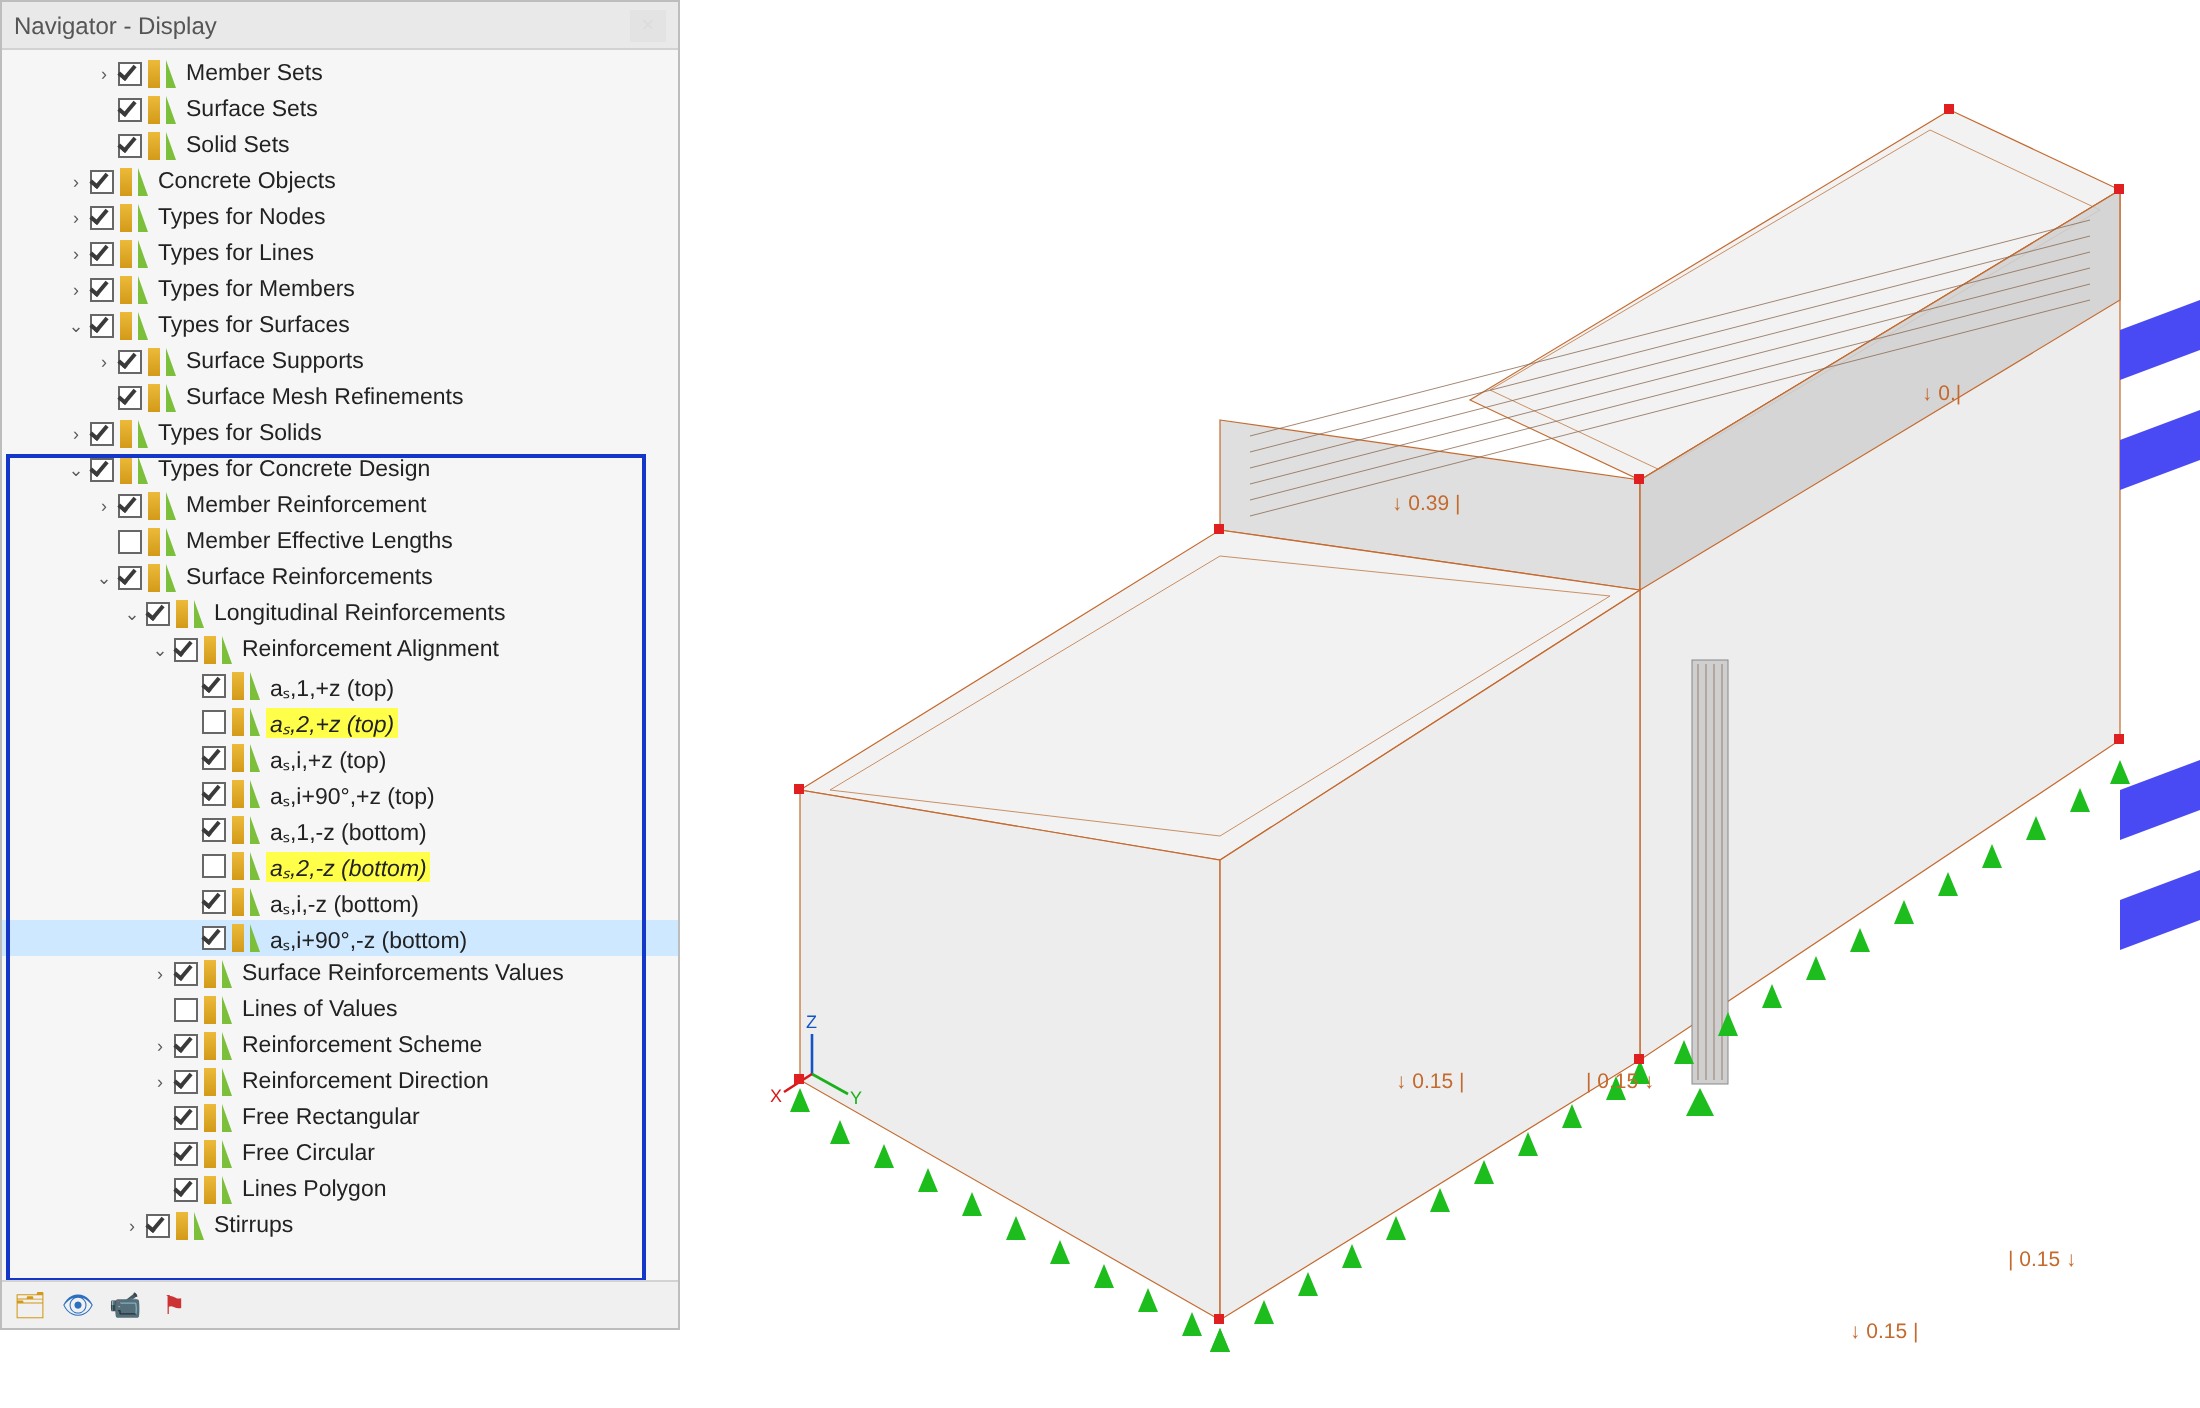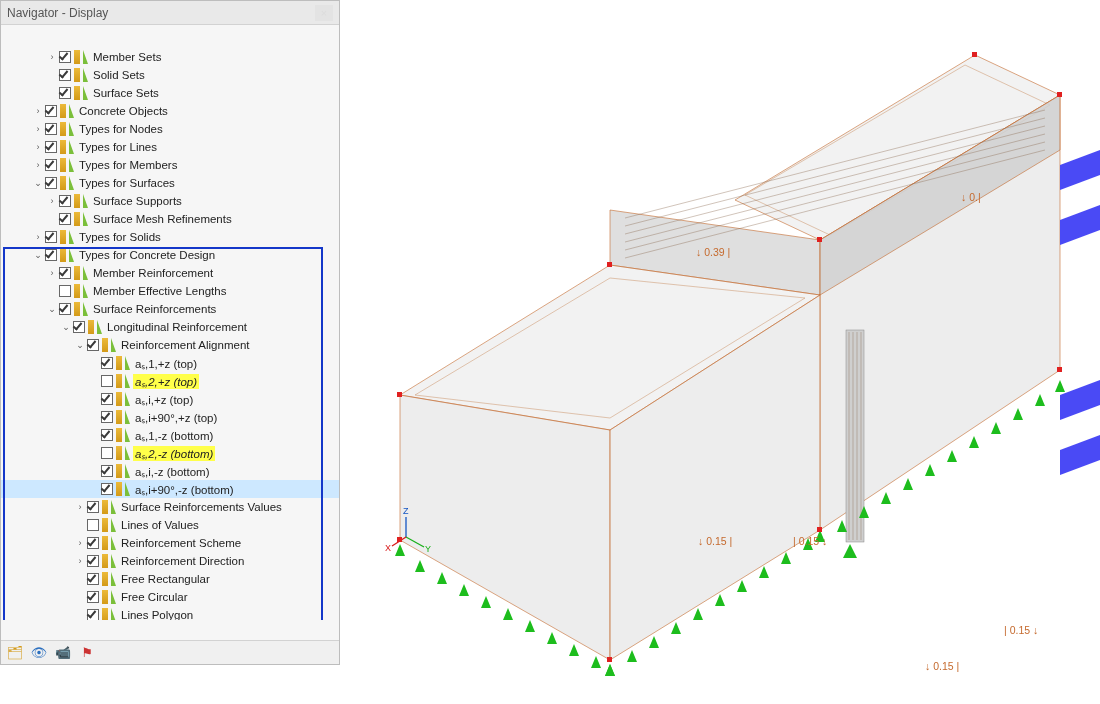--- a/index.html
+++ b/index.html
@@ -1,18 +1,18 @@
 <!DOCTYPE html>
 <html><head>
 <meta charset="utf-8">
 <style>
 * { box-sizing: border-box; margin: 0; padding: 0; }
 body { font-family: "Segoe UI", "Helvetica Neue", Arial, sans-serif; font-size: 11.5px; color: #222; background: #fff; overflow: hidden; }
 .main { display: flex; width: 1100px; height: 704px; }
-.panel { width: 340px; height: 665px; border: 1px solid #bdbdbd; display: flex; flex-direction: column; background: #f6f6f6; position: relative; gap: 20px; }
+.panel { width: 340px; height: 665px; border: 1px solid #bdbdbd; display: flex; flex-direction: column; background: #f6f6f6; position: relative; }
 .titlebar { height: 24px; display: flex; align-items: center; padding: 0 6px; background: #e9e9e9; border-bottom: 1px solid #d2d2d2; color: #555; font-size: 12px; }
 .titlebar .close { margin-left: auto; width: 18px; height: 16px; background: #e3e3e3; color: #dcdcdc; font-size: 11px; line-height: 16px; text-align: center; }
 .tree { flex: 1; overflow-y: auto; overflow-x: hidden; padding: 3px 0 3px 0; position: relative; }
 .tree::-webkit-scrollbar { width: 14px; }
 .tree::-webkit-scrollbar-track { background: #f0f0f0; }
 .tree::-webkit-scrollbar-thumb { background: #cdcdcd; border: 1px solid #e0e0e0; }
 .row { display: flex; align-items: center; height: 18px; padding-left: 4px; white-space: nowrap; }
 .row.selected { background: #cde8ff; }
 .row.highlight .lbl { background: #ffff4a; font-style: italic; }
 .indent { display: inline-block; }
@@ -46,30 +46,30 @@
           <span class="caret ">›</span>
           <span class="chk on"></span>
           <span class="ico"></span>
           <span class="lbl">Member Sets</span>
         </div>
         <div class="row">
           <span class="indent" style="width: 42px;"></span>
           <span class="caret none"></span>
           <span class="chk on"></span>
           <span class="ico"></span>
+          <span class="lbl">Surface Sets</span>
+        </div>
+        <div class="row">
+          <span class="indent" style="width: 42px;"></span>
+          <span class="caret none"></span>
+          <span class="chk on"></span>
+          <span class="ico"></span>
           <span class="lbl">Solid Sets</span>
         </div>
         <div class="row">
-          <span class="indent" style="width: 42px;"></span>
-          <span class="caret none"></span>
-          <span class="chk on"></span>
-          <span class="ico"></span>
-          <span class="lbl">Surface Sets</span>
-        </div>
-        <div class="row">
           <span class="indent" style="width: 28px;"></span>
           <span class="caret ">›</span>
           <span class="chk on"></span>
           <span class="ico"></span>
           <span class="lbl">Concrete Objects</span>
         </div>
         <div class="row">
           <span class="indent" style="width: 28px;"></span>
           <span class="caret ">›</span>
           <span class="chk on"></span>
@@ -144,21 +144,21 @@
           <span class="caret ">⌄</span>
           <span class="chk on"></span>
           <span class="ico"></span>
           <span class="lbl">Surface Reinforcements</span>
         </div>
         <div class="row">
           <span class="indent" style="width: 56px;"></span>
           <span class="caret ">⌄</span>
           <span class="chk on"></span>
           <span class="ico"></span>
-          <span class="lbl">Longitudinal Reinforcement</span>
+          <span class="lbl">Longitudinal Reinforcements</span>
         </div>
         <div class="row">
           <span class="indent" style="width: 70px;"></span>
           <span class="caret ">⌄</span>
           <span class="chk on"></span>
           <span class="ico"></span>
           <span class="lbl">Reinforcement Alignment</span>
         </div>
         <div class="row">
           <span class="indent" style="width: 84px;"></span>

